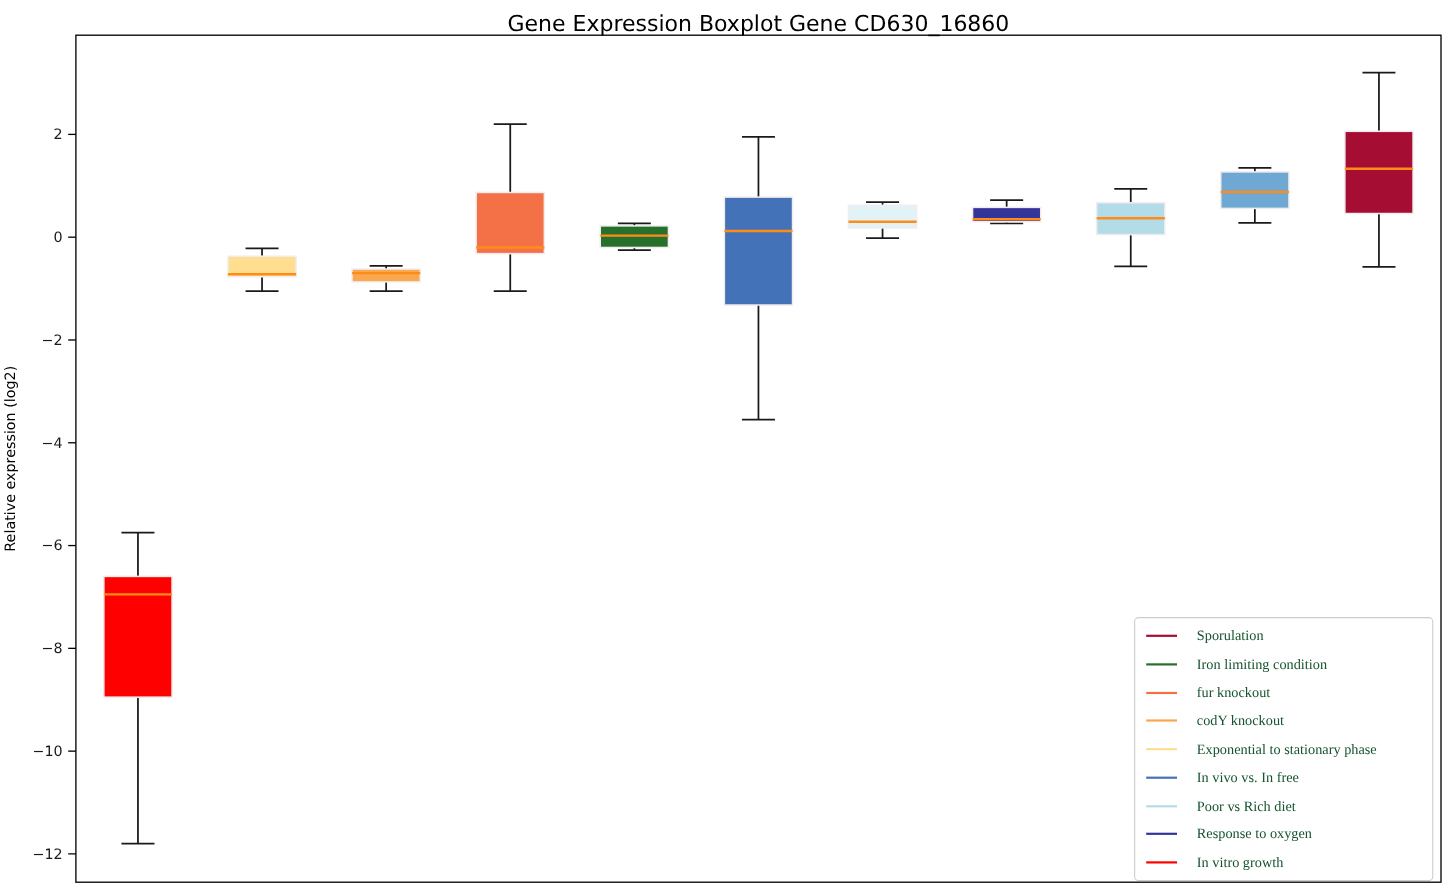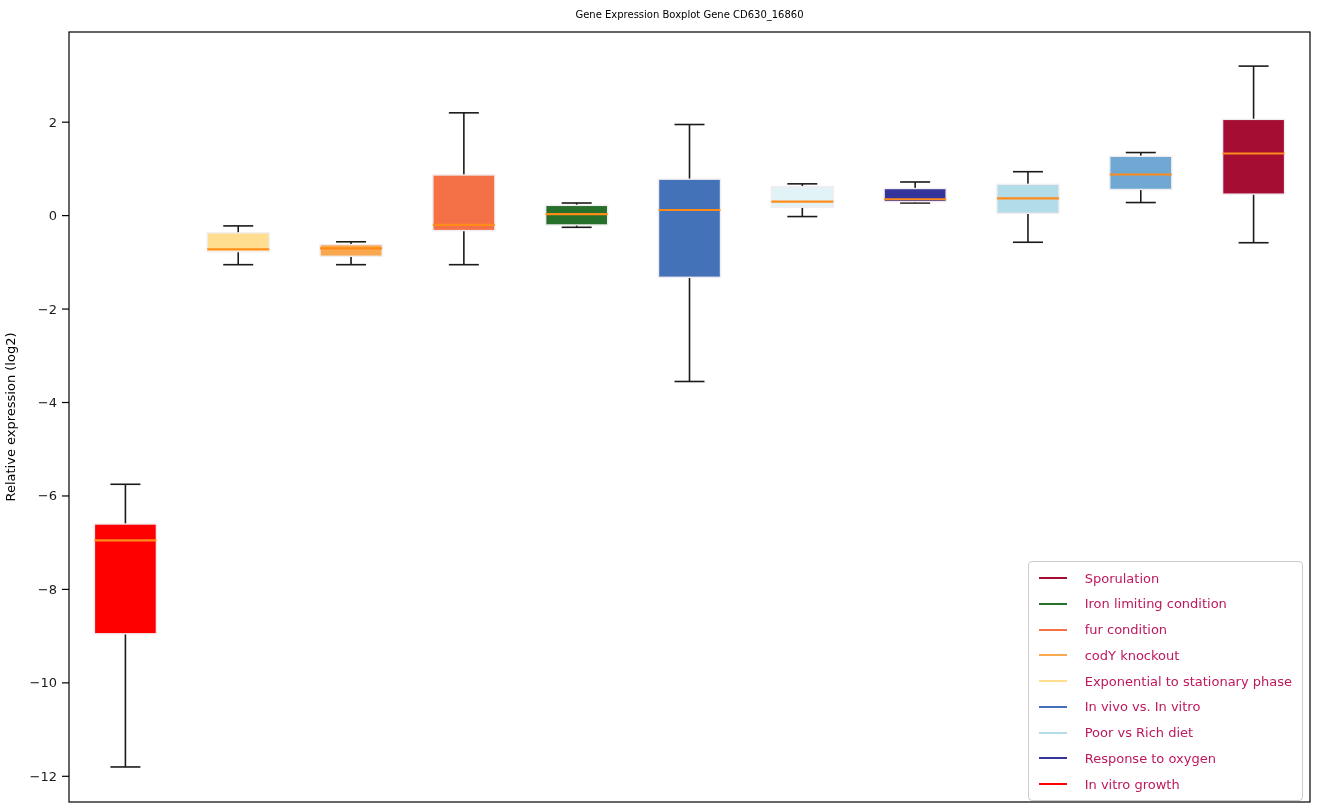--- a/index.html
+++ b/index.html
@@ -10,21 +10,21 @@
     background: #ffffff;
     font-family: "DejaVu Sans", "Liberation Sans", sans-serif;
     overflow: hidden;
   }
   #chart-title {
     position: absolute;
     left: 69px;
     width: 1241px;
     top: 9px;
     text-align: center;
-    font-size: 10px;
+    font-size: 20px;
     color: #000000;
   }
   #y-axis-label {
     position: absolute;
     left: 10px;
     top: 417px;
     transform: translate(-50%, -50%) rotate(-90deg);
     font-size: 13px;
     color: #000000;
     white-space: nowrap;
@@ -40,21 +40,21 @@
     padding: 6px 10px;
     display: flex;
     flex-direction: column;
     justify-content: space-between;
     box-sizing: border-box;
     min-width: 272px;
     height: 240px;
   }
   .legend-entry { display: flex; align-items: center; height: 20px; }
   .legend-swatch { width: 28px; height: 0; border-top-style: solid; border-top-width: 2px; margin-right: 18px; flex: 0 0 auto; }
-  .legend-label { font-size: 13px; color: #be185d; white-space: nowrap; }
+  .legend-label { font-size: 13px; color: #14532d; white-space: nowrap; font-family: Liberation Serif, serif; }
   text.tick-label { font-size: 13px; fill: #1a1a1a; }
 </style>
 </head>
 <body>
 
 <div id="figure">
   <div id="chart-title">Gene Expression Boxplot Gene CD630_16860</div>
   <div id="y-axis-label">Relative expression (log2)</div>
   <svg id="plot-svg" width="1318" height="812">
       <rect x="69" y="32" width="1241" height="770" fill="none" stroke="#000000" stroke-width="1.2"></rect>
@@ -167,33 +167,33 @@
       <div class="legend-entry">
         <span class="legend-swatch" style="border-top-color: rgb(165, 13, 51);"></span>
         <span class="legend-label">Sporulation</span>
       </div>
       <div class="legend-entry">
         <span class="legend-swatch" style="border-top-color: rgb(39, 112, 44);"></span>
         <span class="legend-label">Iron limiting condition</span>
       </div>
       <div class="legend-entry">
         <span class="legend-swatch" style="border-top-color: rgb(244, 112, 70);"></span>
-        <span class="legend-label">fur condition</span>
+        <span class="legend-label">fur knockout</span>
       </div>
       <div class="legend-entry">
         <span class="legend-swatch" style="border-top-color: rgb(249, 168, 80);"></span>
         <span class="legend-label">codY knockout</span>
       </div>
       <div class="legend-entry">
         <span class="legend-swatch" style="border-top-color: rgb(255, 222, 143);"></span>
         <span class="legend-label">Exponential to stationary phase</span>
       </div>
       <div class="legend-entry">
         <span class="legend-swatch" style="border-top-color: rgb(68, 114, 184);"></span>
-        <span class="legend-label">In vivo vs. In vitro</span>
+        <span class="legend-label">In vivo vs. In free</span>
       </div>
       <div class="legend-entry">
         <span class="legend-swatch" style="border-top-color: rgb(178, 220, 232);"></span>
         <span class="legend-label">Poor vs Rich diet</span>
       </div>
       <div class="legend-entry">
         <span class="legend-swatch" style="border-top-color: rgb(52, 52, 155);"></span>
         <span class="legend-label">Response to oxygen</span>
       </div>
       <div class="legend-entry">

